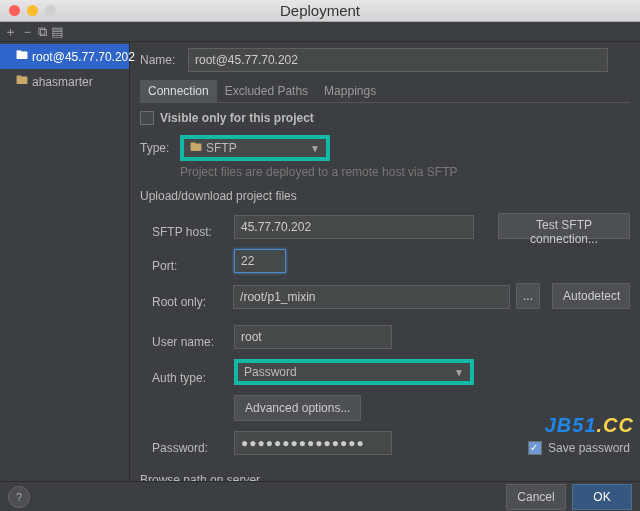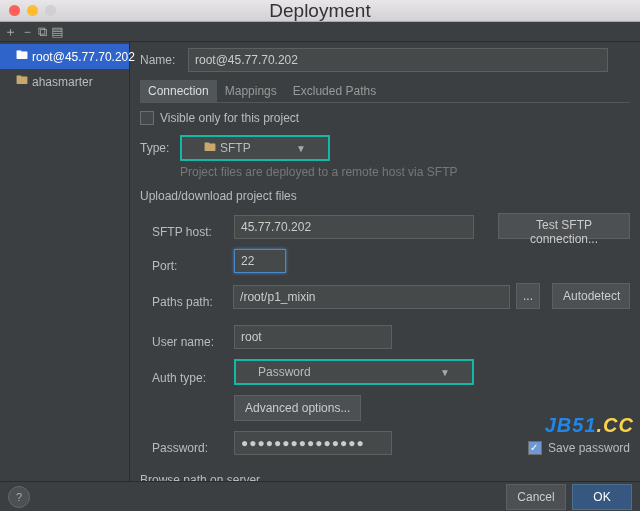--- a/index.html
+++ b/index.html
@@ -23,21 +23,21 @@
   .traffic {
     display: flex;
     gap: 7px;
     padding-left: 9px;
   }
   .traffic span { width: 11px; height: 11px; border-radius: 50%; display:block;}
   .tclose { background:#ff5f57;}
   .tmin { background:#febc2e;}
   .tmax { background:#d0d0d0;}
   .titlebar-title {
-    position: absolute; left:0; right:0; text-align:center; color:#333; font-size:19px;
+    position: absolute; left:0; right:0; text-align:center; color:#333; font-size:15px;
   }
   .toolbar {
     height: 20px;
     background:#3c3f41;
     border-bottom:1px solid #2b2b2b;
     display:flex; align-items:center; gap:4px; padding:0 4px;
     color:#aaa;
   }
   .toolbar span { font-size:13px; cursor:pointer;}
   .main {
@@ -84,31 +84,31 @@
   .tab {
     padding:4px 8px;
     color:#999;
     font-size:12px;
     cursor:pointer;
   }
   .tab.active {
     background:#515658;
     color:#ddd;
   }
-  .checkbox-row { display:flex; align-items:flex-end; gap:6px; margin-bottom:10px;}
+  .checkbox-row { display:flex; align-items:flex-end; gap:6px; margin-bottom:10px;font-weight:bold;}
   .checkbox {
     width:14px; height:14px; border:1px solid #6e6e6e; background:#43494a; display:inline-block;
   }
   .checkbox.checked { background:#6e99d4;}
   .checkbox.checked::after { content:"✓"; color:#fff; font-size:10px; position:relative; top:-2px; left:1px;}
   .type-row .label { width:40px;}
   .dropdown {
     display:flex; align-items:center; justify-content:space-between;
-    background:#45494a; border:2px solid #14b8a6;
-    padding:0 22px; height:26px; width:150px;
+    background:#45494a; border:4px solid #14b8a6;
+    padding:0 6px; height:26px; width:150px;
   }
   .dropdown .dd-text { display:flex; gap:4px; align-items:center;}
   .dropdown .arrow { color:#aaa; font-size:10px;}
   .hint { color:#777; font-size:12px; margin-left:40px; margin-top:-4px; margin-bottom:10px;}
   .section-title { color:#bbb; margin-bottom:10px;}
   .form-grid { margin-left:12px;}
   .form-row { display:flex; align-items:flex-end; margin-bottom:10px; gap:6px;}
   .form-row .flabel { width:76px; color:#bbb;}
   .w-user .flabel { width:76px;}
   .btn {
@@ -192,22 +192,22 @@
   </div>
 
   <div class="content">
     <div class="row name-row">
       <span class="label">Name:</span>
       <input type="text" class="name-input" value="root@45.77.70.202" style="">
     </div>
 
     <div class="tabs">
       <div class="tab active">Connection</div>
+      <div class="tab">Excluded Paths</div>
       <div class="tab">Mappings</div>
-      <div class="tab">Excluded Paths</div>
     </div>
 
     <div class="checkbox-row">
       <span class="checkbox"></span>
       <span>Visible only for this project</span>
     </div>
 
     <div class="row type-row">
       <span class="label">Type:</span>
       <div class="dropdown">
@@ -229,21 +229,21 @@
         <span style="flex:1"></span>
         <button class="btn" style="width:132px">Test SFTP connection...</button>
       </div>
 
       <div class="form-row">
         <span class="flabel">Port:</span>
         <input type="text" class="port-input" value="22" style="">
       </div>
 
       <div class="form-row">
-        <span class="flabel">Paths path:</span>
+        <span class="flabel">Root only:</span>
         <input type="text" style="width: 280px;" value="/root/p1_mixin">
         <button class="btn small">...</button>
         <span style="flex:1"></span>
         <button class="btn" style="width:78px">Autodetect</button>
       </div>
 
       <div style="height:6px"></div>
 
       <div class="form-row w-user">
         <span class="flabel">User name:</span>

